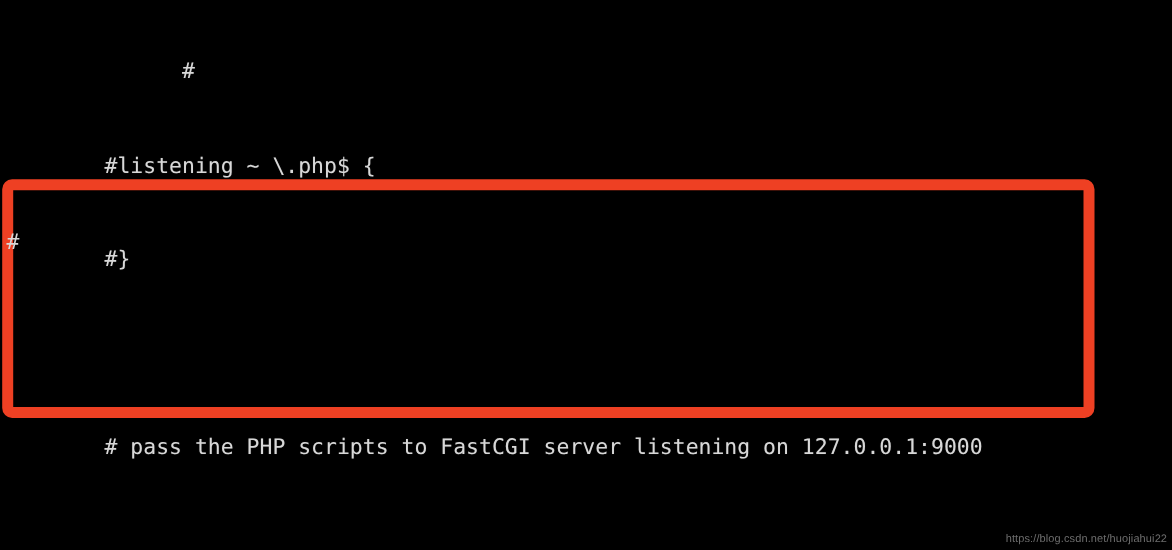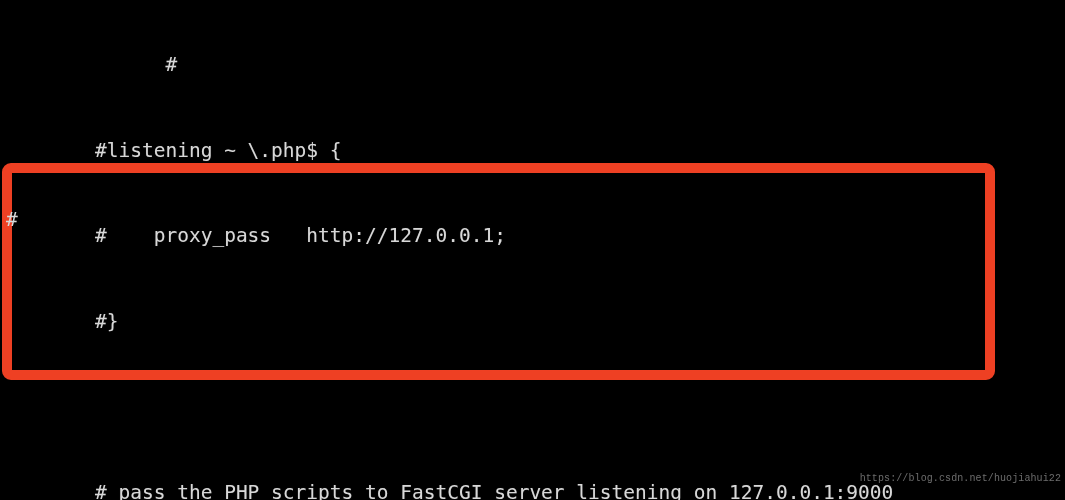--- a/index.html
+++ b/index.html
@@ -59,38 +59,37 @@
     box-sizing: border-box;
     background: transparent;
     z-index: 3;
     pointer-events: none;
   }
 
   
   #watermark {
     position: absolute;
     right: 4px;
-    bottom: 16px;
+    bottom: 4px;
     color: #6d6d6d;
-    font-family: Liberation Mono, monospace;
+    font-family: Liberation Sans, sans-serif;
     font-size: 10px;
     letter-spacing: 0.1px;
     z-index: 5;
     white-space: nowrap;
   }
 </style>
 </head>
 <body>
 
 <div id="screen">
 
   <div id="code">
     <div class="line">      #</div>
     <div class="line">#listening ~ \.php$ {</div>
-    <div class="line">#    proxy_pass   http://127.0.0.1;</div>
     <div class="line">#}</div>
     <div class="line"></div>
     <div class="line"># pass the PHP scripts to FastCGI server listening on 127.0.0.1:9000</div>
     
     
     
     
     
     
     

